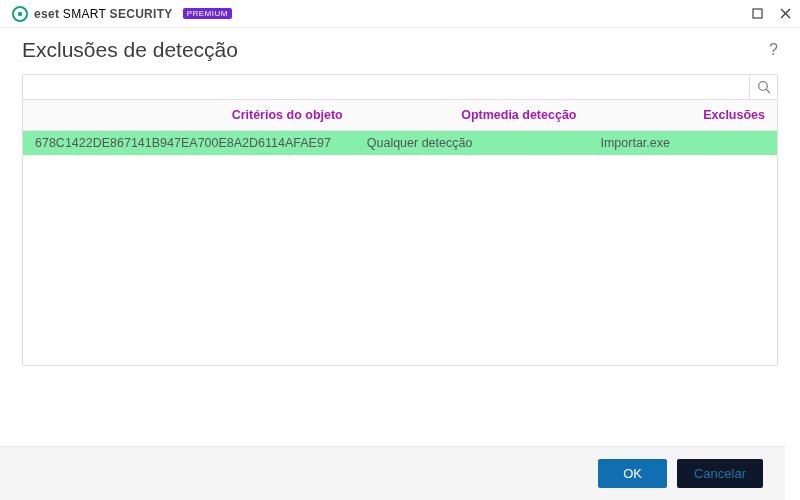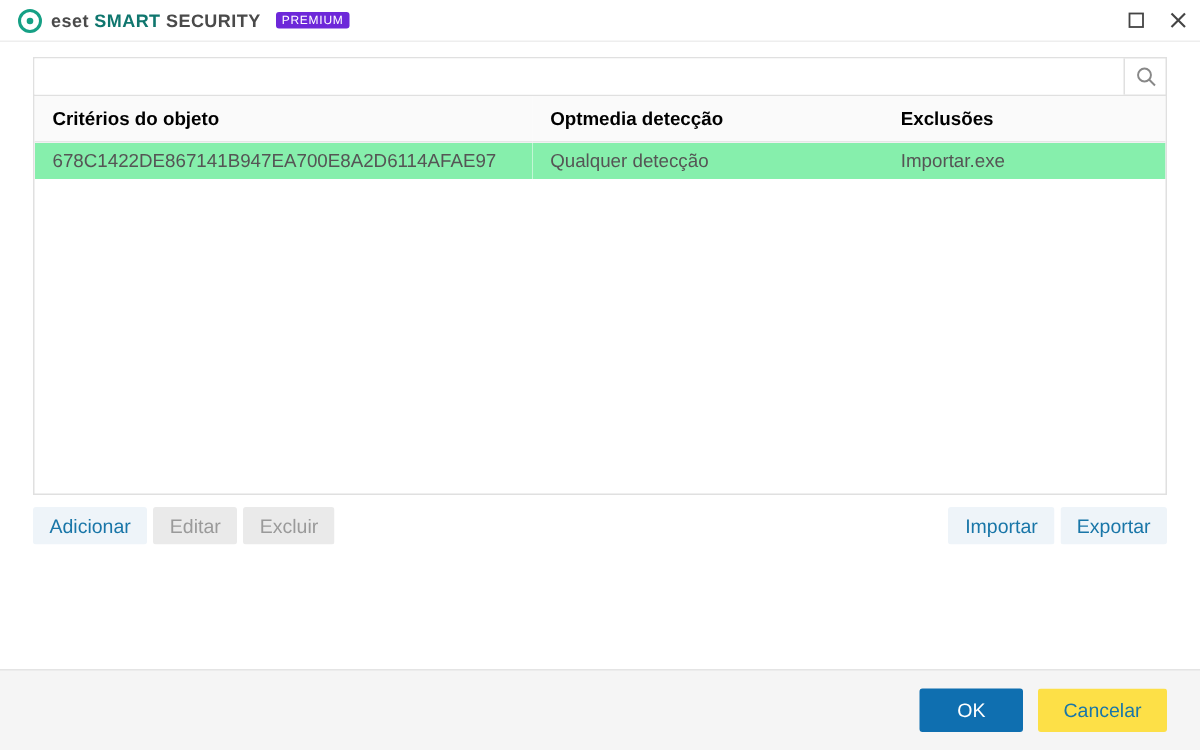--- a/index.html
+++ b/index.html
@@ -23,21 +23,21 @@
     display: flex; align-items: center; gap: 6px;
     color: #4a4a4a;
     font-size: 12px;
     letter-spacing: 0.3px;
   }
   .brand-logo {
     width: 16px; height: 16px;
     display: inline-flex; align-items: center; justify-content: center;
   }
   .brand-text { font-weight: 400; }
-  .brand-text .light { font-weight: 700; color: #0f766e; }
+  .brand-text .light { font-weight: 400; color: #000000; }
   .brand-text .bold { font-weight: 700; }
   .badge {
     margin-left: 4px;
     font-size: 8px;
     background: #6d28d9;
     color: #fff;
     padding: 1px 4px;
     border-radius: 2px;
     letter-spacing: 0.5px;
   }
@@ -99,24 +99,24 @@
     overflow: hidden;
     background: #fff;
     position: relative;
   }
   table.grid {
     width: 100%;
     border-collapse: collapse;
     table-layout: fixed;
   }
   thead th {
-    text-align: left;
+    text-align: right;
     font-weight: 600;
     font-size: 12.5px;
-    color: #000000;
+    color: #a21caf;
     padding: 8px 12px 8px 12px;
     border-bottom: 1px solid #e6e6e6;
     background: #fafafa;
   }
   tbody td {
     padding: 5px 12px;
     font-size: 12.5px;
     color: #555;
     border-bottom: 1px solid transparent;
     white-space: nowrap;
@@ -144,41 +144,41 @@
   .btn + .btn { margin-left: 4px; }
   .btn.disabled {
     background: #eaeaea;
     color: #9a9a9a;
     cursor: default;
   }
   .actions-right { margin-left: auto; display: flex; }
 
   .footer {
     position: absolute;
-    left: 0; right: 0; bottom: 0;
+    left: 0; right: 15px; bottom: 0;
     height: 54px;
     background: #f5f5f5;
     border-top: 1px solid #e4e4e4;
     display: flex;
     align-items: center;
     justify-content: flex-end;
     padding: 0 22px;
     gap: 10px;
   }
   .btn-primary {
     background: #0f6fb0;
     color: #fff;
     border: 1px solid #0f6fb0;
     padding: 6px 24px;
     font-size: 13px;
     border-radius: 2px;
     cursor: pointer;
   }
   .btn-secondary {
-    background: #fde047;
+    background: #0f172a;
     color: #1976a8;
     border: 1px solid transparent;
     padding: 6px 16px;
     font-size: 13px;
     border-radius: 2px;
     cursor: pointer;
   }
 </style>
 </head>
 <body>
@@ -207,20 +207,24 @@
     <span>
       <svg width="11" height="11" viewBox="0 0 11 11">
           <line x1="1" y1="1" x2="10" y2="10" stroke="#444" stroke-width="1.4"></line>
           <line x1="10" y1="1" x2="1" y2="10" stroke="#444" stroke-width="1.4"></line>
         </svg>
     </span>
   </div>
 </div>
 
 <div class="content">
+  <div class="header-row">
+    <div class="page-title">Exclusões de detecção</div>
+    <div class="help-icon">?</div>
+  </div>
 
   <div class="search-row">
     <input class="search-input" type="text" value="" style="">
     <div class="search-btn">
       <svg width="14" height="14" viewBox="0 0 14 14">
         <circle cx="6" cy="6" r="4.3" fill="none" stroke="#888" stroke-width="1.3"></circle>
         <line x1="9.2" y1="9.2" x2="13" y2="13" stroke="#888" stroke-width="1.3"></line>
       </svg>
     </div>
   </div>
@@ -242,27 +246,18 @@
       <tbody id="grid-body">
           <tr class="alt">
             <td>678C1422DE867141B947EA700E8A2D6114AFAE97</td>
             <td class="italic">Qualquer detecção</td>
             <td>Importar.exe</td>
           </tr>
         </tbody>
     </table>
   </div>
 
-  <div class="actions-row">
-    <div class="btn">Adicionar</div>
-    <div class="btn disabled">Editar</div>
-    <div class="btn disabled">Excluir</div>
-    <div class="actions-right">
-      <div class="btn">Importar</div>
-      <div class="btn">Exportar</div>
-    </div>
-  </div>
 </div>
 
 <div class="footer">
   <div class="btn-primary">OK</div>
   <div class="btn-secondary">Cancelar</div>
 </div>
 
 </body></html>

